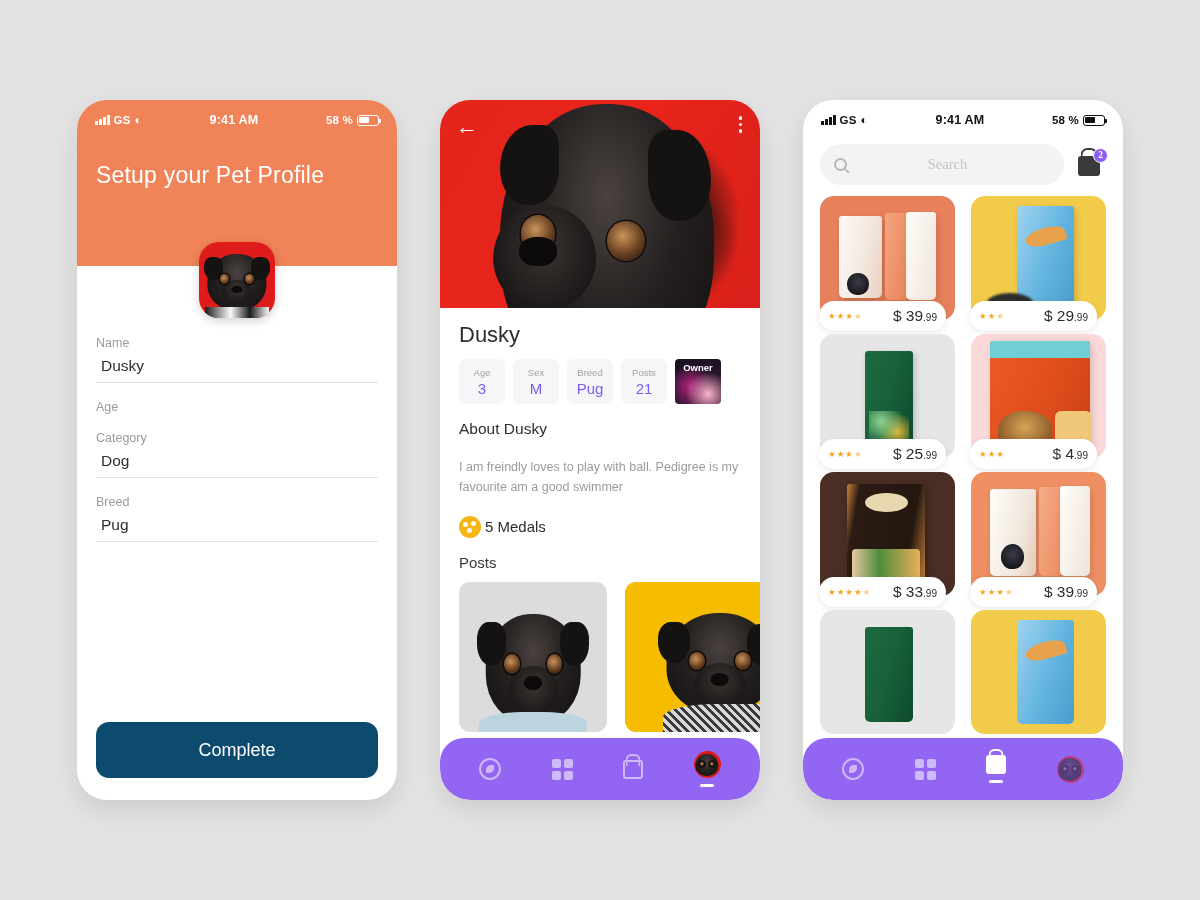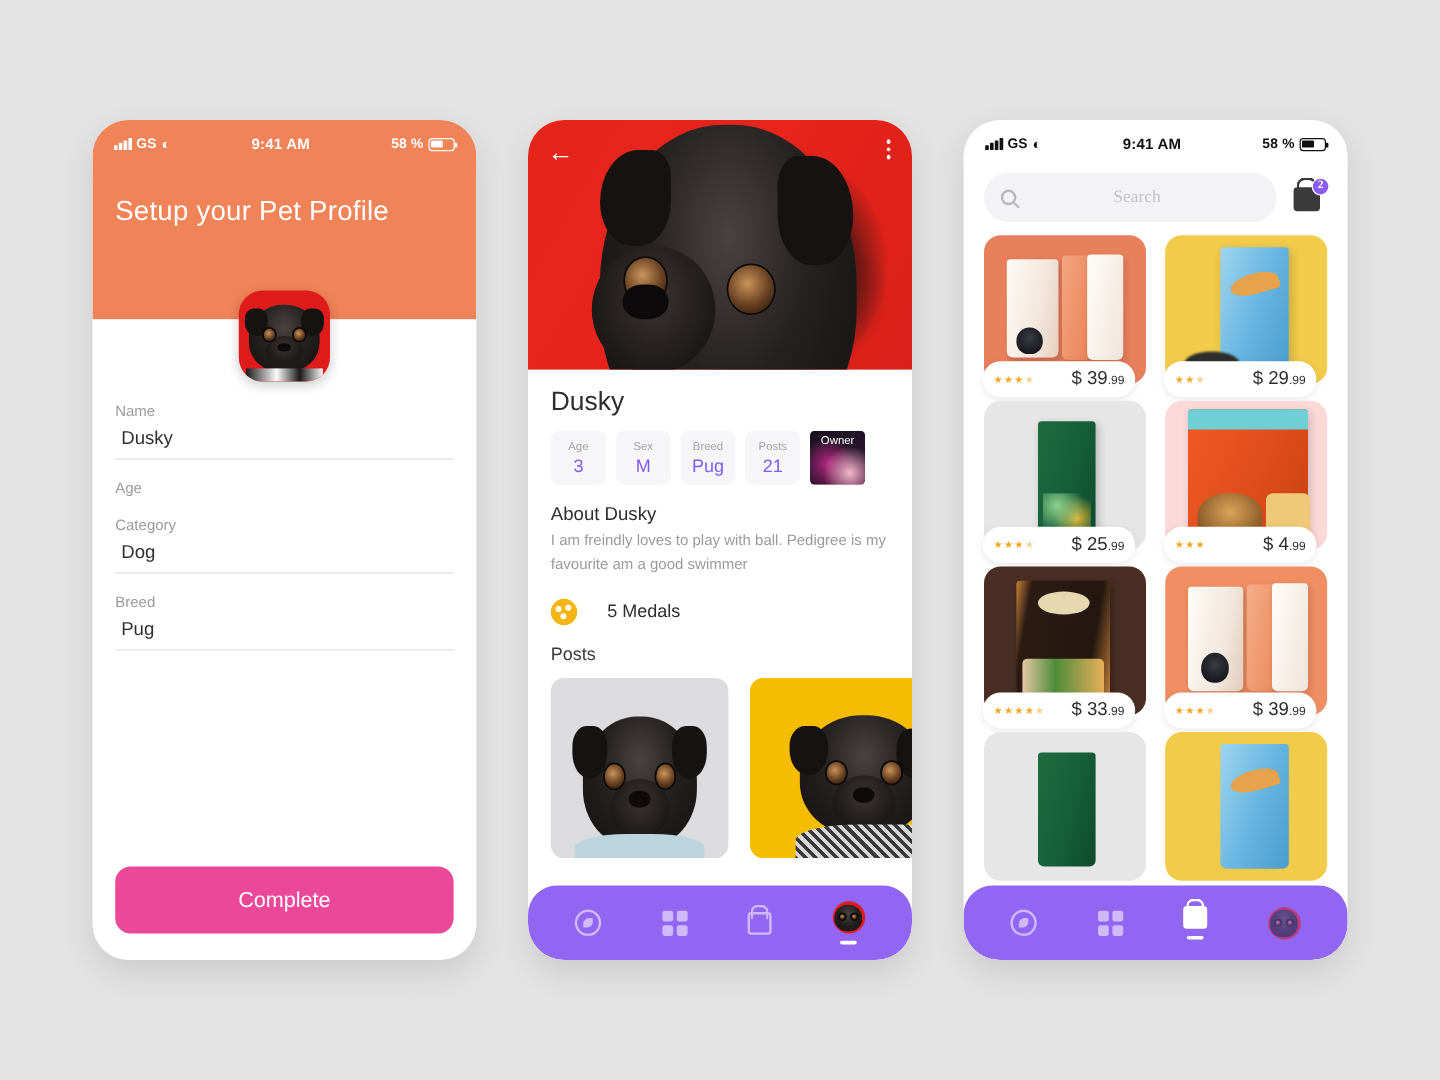--- a/index.html
+++ b/index.html
@@ -72,21 +72,21 @@
   }
   .gender-row { display: flex; gap: 11px; margin-top: 10px; }
   .chip-btn {
     font-size: 14.5px; padding: 11px 28px; border-radius: 9px;
     border: none; font-family: inherit; cursor: pointer;
   }
   .chip-btn.on { background: #8b5cf6; color: #fff; }
   .chip-btn.off { background: #f2f2f2; color: #9a9a9a; }
   .s1-complete {
     position: absolute; left: 19px; right: 19px; bottom: 22px;
-    background: #ec4899; color: #fff; border: none;
+    background: #0c4a6e; color: #fff; border: none;
     border-radius: 13px; height: 56px; font-size: 18px;
     font-family: inherit; cursor: pointer;
   }
 
   
   .s2-hero {
     position: relative; height: 208px;
     background:
       radial-gradient(circle at 62% 58%, #2a1210 0%, #2a1210 24%, rgba(42,18,16,0) 44%),
       radial-gradient(ellipse 58% 62% at 58% 70%, #191011 0%, rgba(25,16,17,0) 62%),
@@ -111,25 +111,25 @@
   .owner {
     width: 46px; height: 45px; border-radius: 4px; overflow: hidden;
     position: relative;
     background:
       radial-gradient(circle at 72% 78%, #f5b6c8 0%, rgba(245,182,200,0) 46%),
       radial-gradient(circle at 33% 60%, #b3257f 0%, rgba(179,37,127,0) 52%),
       linear-gradient(160deg, #16121e 0%, #2b1430 58%, #4b1038 100%);
   }
   .owner-label {
     position: absolute; top: 3px; left: 0; right: 0; text-align: center;
-    font-size: 9.5px; color: #fff; font-weight: normal;
+    font-size: 9.5px; color: #fff; font-weight: bold;
   }
   .s2-about-t { font-size: 15.5px; color: #2d2d2d; margin-top: 16px; }
-  .s2-about-p { font-size: 12.5px; color: #9b9b9b; line-height: 1.62; margin-top: 2px; }
-  .medals { display: flex; align-items: center; gap: 25px; margin-top: 18px; }
+  .s2-about-p { font-size: 12.5px; color: #9b9b9b; line-height: 1.62; margin-top: 19px; }
+  .medals { display: flex; align-items: center; gap: 4px; margin-top: 18px; }
   .medal-ico {
     width: 22px; height: 22px; border-radius: 50%; background: #f5b515;
     position: relative;
   }
   .medal-ico i { position:absolute; width:5px;height:5px;background:#fff;border-radius:50%; display:block;}
   .medal-ico i:nth-child(1){ left:4px; top:6px; }
   .medal-ico i:nth-child(2){ left:12px; top:5px; }
   .medal-ico i:nth-child(3){ left:8px; top:12px; }
   .medals-t { font-size: 15px; color: #2d2d2d; }
   .posts-t { font-size: 15px; color: #3a3a3a; margin-top: 16px; }

